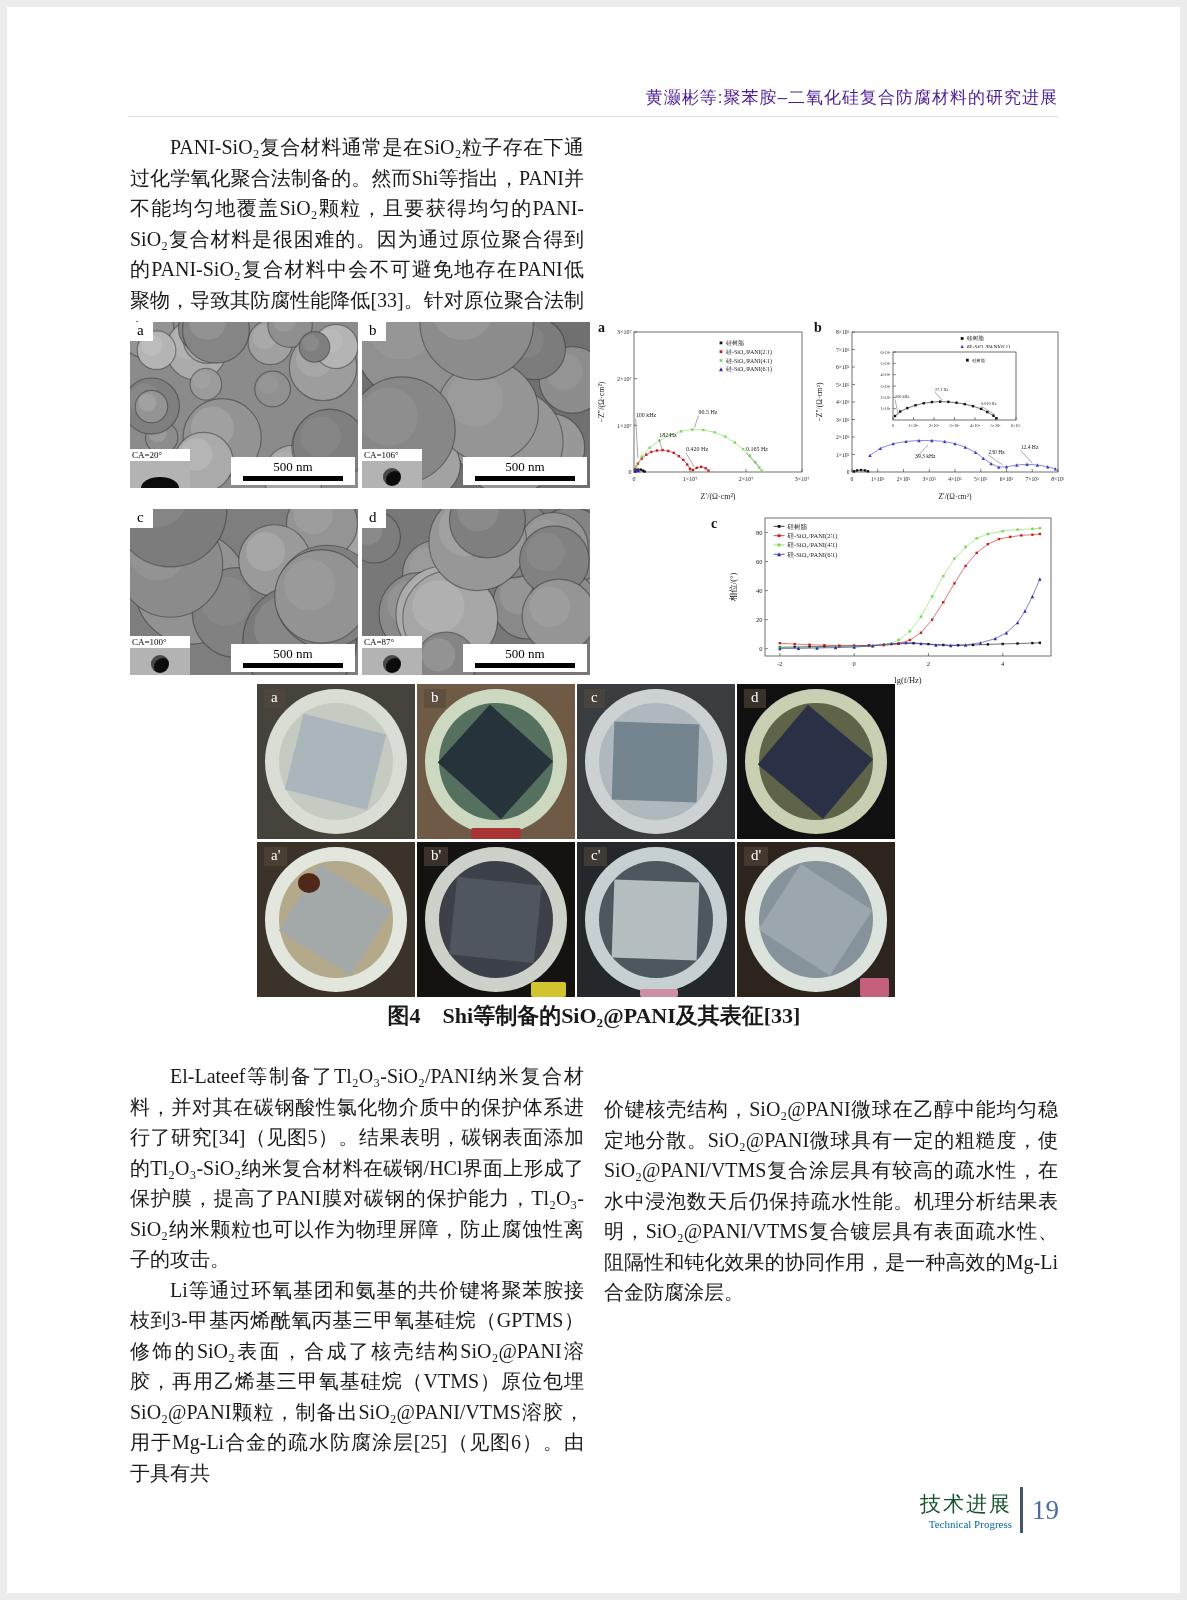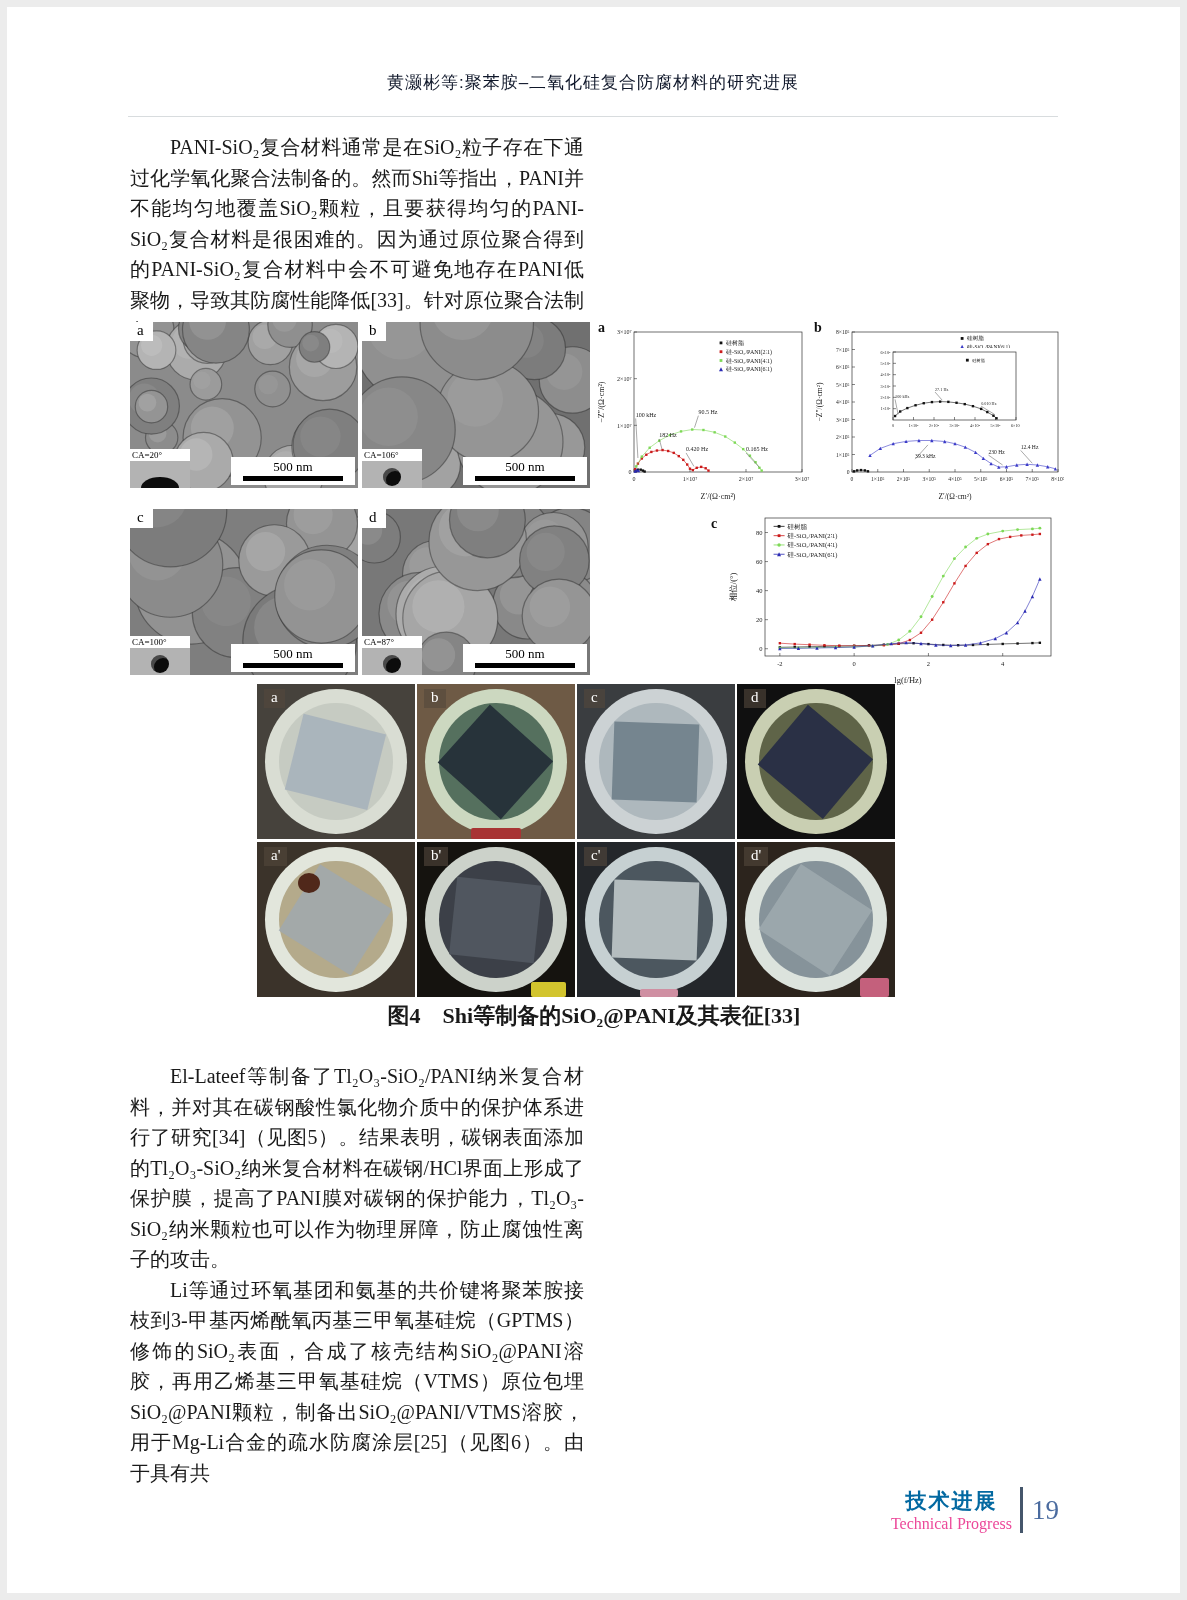--- a/index.html
+++ b/index.html
@@ -1,19 +1,19 @@
 <!DOCTYPE html>
 <html><head>
 <meta charset="utf-8">
 <style>
   html,body{margin:0;padding:0;background:#e9e9e9;}
   .page{position:relative;width:1187px;height:1600px;background:#fff;margin:0 auto;
         box-shadow:inset 0 0 0 7px #ececec;font-family:"Liberation Serif","DejaVu Serif",serif;color:#1a1a1a;overflow:hidden;}
-  .hdr{position:absolute;left:128px;top:71px;width:930px;text-align:center;
-       font-family:"Liberation Sans","DejaVu Sans",sans-serif;font-size:17px;color:#0f172a;letter-spacing:1px;}
+  .hdr{position:absolute;left:128px;top:86px;width:930px;text-align:right;
+       font-family:"Liberation Sans","DejaVu Sans",sans-serif;font-size:17px;color:#4c1d95;letter-spacing:1px;}
   .hrule{position:absolute;left:128px;top:116px;width:930px;height:1px;background:#d8dcde;}
   .col{position:absolute;width:454px;font-size:20px;line-height:30.5px;text-align:justify;text-justify:inter-ideograph;}
   .col p{margin:0;}
   .col p.ind{text-indent:2em;}
   .tl{left:130px;top:132px;} .tr{left:604px;top:132px;}
   .bl{left:130px;top:1061px;} .br{left:604px;top:1094px;}
   
   #sem-grid{position:absolute;left:130px;top:322px;width:460px;height:353px;}
   .sem-cell{position:absolute;overflow:hidden;background:#888;}
   .sem-label{position:absolute;left:0;top:0;background:#fff;color:#000;padding:0 9px 2px 7px;font-size:15px;}
@@ -29,22 +29,22 @@
   .plot-letter{position:absolute;font-size:14px;font-weight:bold;color:#111;z-index:5;}
   .inset{position:absolute;background:#fff;z-index:4;}
   #photo-grid{position:absolute;left:257px;top:684px;width:638px;height:315px;background:#fff;}
   .photo-cell{position:absolute;overflow:hidden;}
   .photo-label{position:absolute;left:7px;top:5px;color:#fff;font-size:15px;padding:0 7px 2px;background:rgba(84,72,60,.6);z-index:6;}
   .cap{position:absolute;left:130px;width:928px;text-align:center;font-weight:bold;}
   .cap1{top:1001px;font-size:22px;font-family:Liberation Serif, serif;} .cap2{top:1034px;font-size:18.5px;}
   
   .footer{position:absolute;right:128px;top:1487px;display:flex;align-items:center;}
   .f-txt{text-align:right;margin-right:8px;}
-  .f-cn{font-size:21px;font-weight:bold;color:#0369a1;letter-spacing:2px;text-align:center;}
-  .f-en{font-size:16px;color:#ec4899;margin-top:0;}
+  .f-cn{font-size:21px;font-weight:normal;color:#14532d;letter-spacing:2px;}
+  .f-en{font-size:11px;color:#0369a1;margin-top:0;}
   .f-bar{width:3px;height:46px;background:#45566b;margin-right:9px;}
   .f-num{font-size:27px;color:#4a6b9f;}
   svg text{font-family:"Liberation Serif","DejaVu Serif",serif;}
 </style>
 </head>
 <body>
 
 <div class="page">
   <div class="hdr">黄灏彬等:聚苯胺–二氧化硅复合防腐材料的研究进展</div>
   <div class="hrule"></div>
@@ -626,20 +626,21 @@
       </div>
     </div>
 
   <div class="cap cap1">图4　Shi等制备的SiO₂@PANI及其表征[33]</div>
 
   <div class="col bl">
     <p class="ind">El-Lateef等制备了Tl₂O₃-SiO₂/PANI纳米复合材料，并对其在碳钢酸性氯化物介质中的保护体系进行了研究[34]（见图5）。结果表明，碳钢表面添加的Tl₂O₃-SiO₂纳米复合材料在碳钢/HCl界面上形成了保护膜，提高了PANI膜对碳钢的保护能力，Tl₂O₃-SiO₂纳米颗粒也可以作为物理屏障，防止腐蚀性离子的攻击。</p>
     <p class="ind">Li等通过环氧基团和氨基的共价键将聚苯胺接枝到3-甲基丙烯酰氧丙基三甲氧基硅烷（GPTMS）修饰的SiO₂表面，合成了核壳结构SiO₂@PANI溶胶，再用乙烯基三甲氧基硅烷（VTMS）原位包埋SiO₂@PANI颗粒，制备出SiO₂@PANI/VTMS溶胶，用于Mg-Li合金的疏水防腐涂层[25]（见图6）。由于具有共</p>
   </div>
   <div class="col br">
+    <p>价键核壳结构，SiO₂@PANI微球在乙醇中能均匀稳定地分散。SiO₂@PANI微球具有一定的粗糙度，使SiO₂@PANI/VTMS复合涂层具有较高的疏水性，在水中浸泡数天后仍保持疏水性能。机理分析结果表明，SiO₂@PANI/VTMS复合镀层具有表面疏水性、阻隔性和钝化效果的协同作用，是一种高效的Mg-Li合金防腐涂层。</p>
   </div>
 
   <div class="footer">
     <div class="f-txt">
       <div class="f-cn">技术进展</div>
       <div class="f-en">Technical Progress</div>
     </div>
     <div class="f-bar"></div>
     <div class="f-num">19</div>
   </div>

